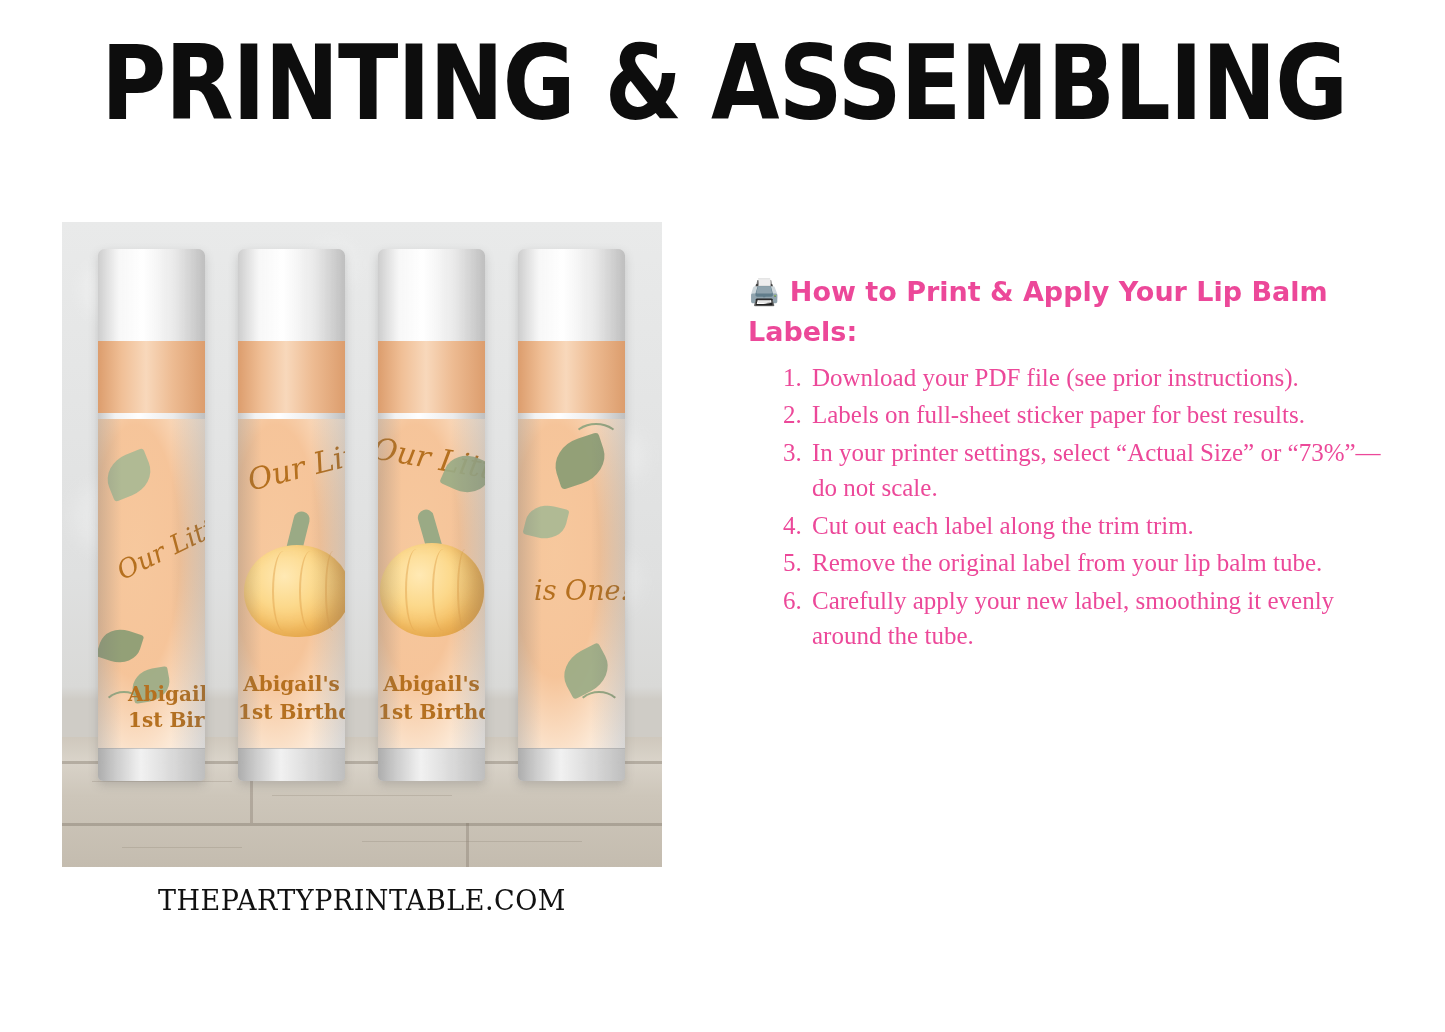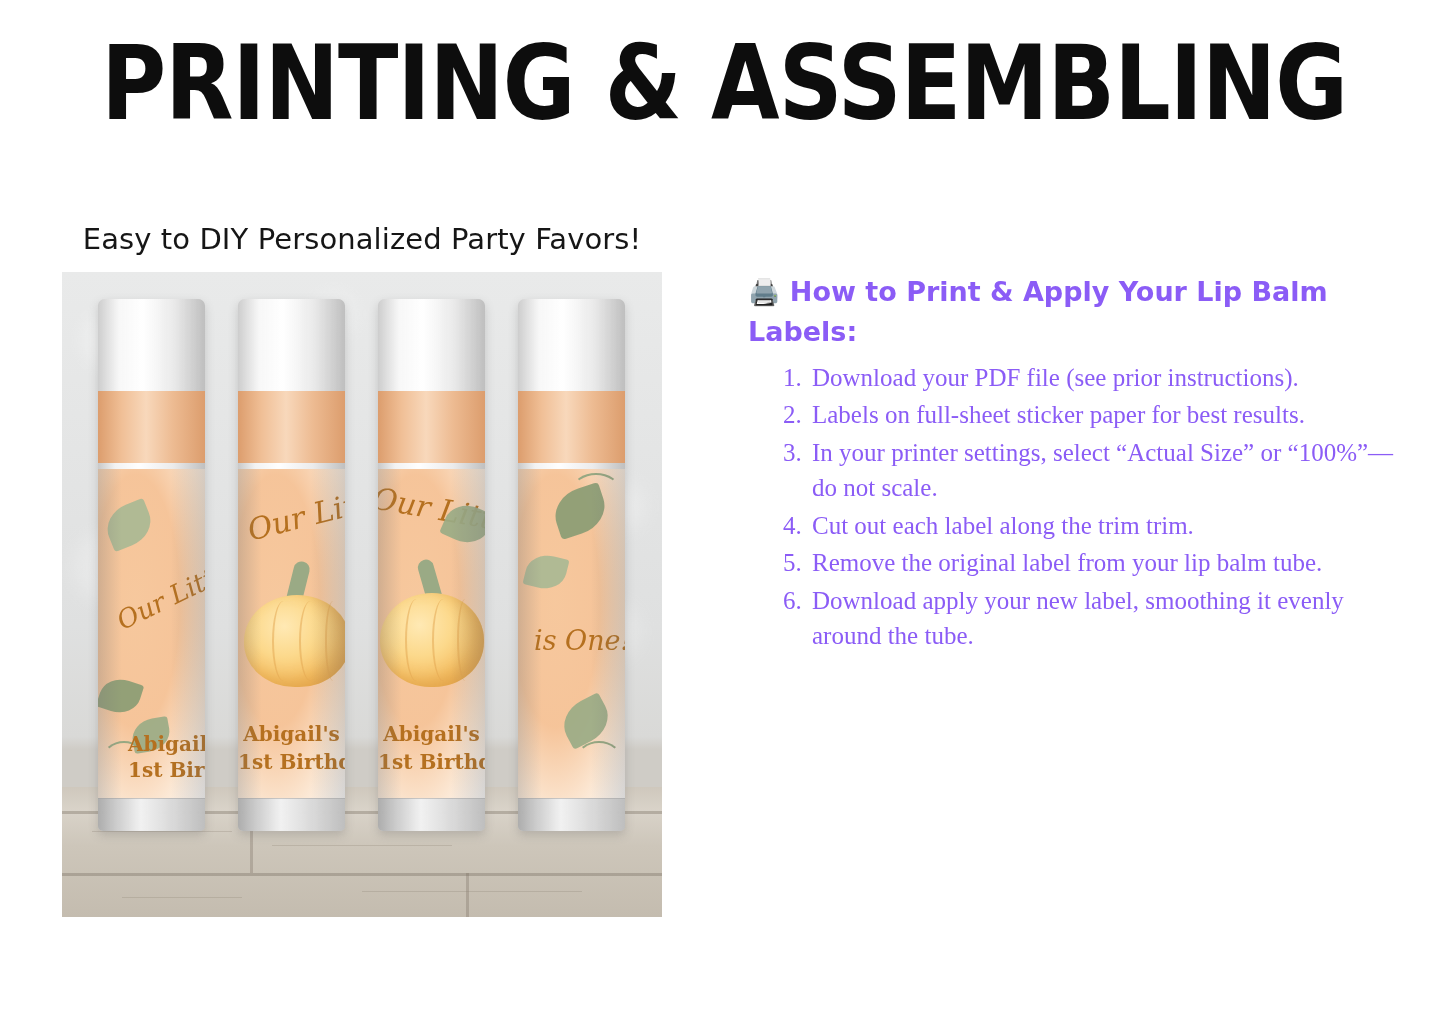--- a/index.html
+++ b/index.html
@@ -225,21 +225,21 @@
     letter-spacing: 0.5px;
     color: #111111;
   }
 
   
   .right-col {
     position: absolute;
     top: 272px;
     left: 748px;
     width: 660px;
-    color: #8b5cf6;
+    color: #ec4899;
   }
   .instr-heading {
     font-family: "DejaVu Sans", sans-serif;
     font-size: 27px;
     font-weight: 700;
     line-height: 1.48;
     margin: 0 0 6px 0;
   }
   .printer-emoji {
     font-size: 26px;
@@ -258,21 +258,20 @@
 </style>
 </head>
 <body>
 
 <div class="page">
 
   <div class="main-title">PRINTING &amp; ASSEMBLING</div>
 
   <div class="left-col">
 
-    <div class="tagline">Easy to DIY Personalized Party Favors!</div>
 
     <div class="photo">
 
       <div class="bokeh" style="left:20px;  top:40px;  width:56px; height:56px; opacity:.5"></div>
       <div class="bokeh" style="left:96px;  top:150px; width:40px; height:40px; opacity:.45"></div>
       <div class="bokeh" style="left:10px;  top:260px; width:70px; height:70px; opacity:.4"></div>
       <div class="bokeh" style="left:470px; top:60px;  width:64px; height:64px; opacity:.5"></div>
       <div class="bokeh" style="left:536px; top:210px; width:48px; height:48px; opacity:.42"></div>
       <div class="bokeh" style="left:520px; top:330px; width:58px; height:58px; opacity:.38"></div>
       <div class="bokeh" style="left:250px; top:20px;  width:44px; height:44px; opacity:.4"></div>
@@ -355,30 +354,31 @@
           <div class="script" style="left:16px; top:156px; font-size:27px;">is One!</div>
           <div class="leaf" style="left:44px; top:232px; width:48px; height:40px; transform:rotate(-28deg)"></div>
           <div class="vine" style="left:58px; top:272px; width:42px; height:34px;"></div>
           <div class="label-shade"></div>
         </div>
         <div class="tube-base"></div>
       </div>
 
     </div>
 
+    <div class="site">THEPARTYPRINTABLE.COM</div>
   </div>
 
   <div class="right-col">
     <h2 class="instr-heading">
       <span class="printer-emoji">🖨️</span>
       <span>How to Print &amp; Apply Your Lip Balm Labels</span><span>:</span>
     </h2>
     <ol class="steps">
       <li>Download your PDF file (see prior instructions).</li>
       <li>Labels on full-sheet sticker paper for best results.</li>
-      <li>In your printer settings, select “Actual Size” or “100%”—do not scale.</li>
+      <li>In your printer settings, select “Actual Size” or “73%”—do not scale.</li>
       <li>Cut out each label along the trim trim.</li>
       <li>Remove the original label from your lip balm tube.</li>
-      <li>Download apply your new label, smoothing it evenly around the tube.</li>
+      <li>Carefully apply your new label, smoothing it evenly around the tube.</li>
     </ol>
   </div>
 
 </div>
 
 </body></html>

